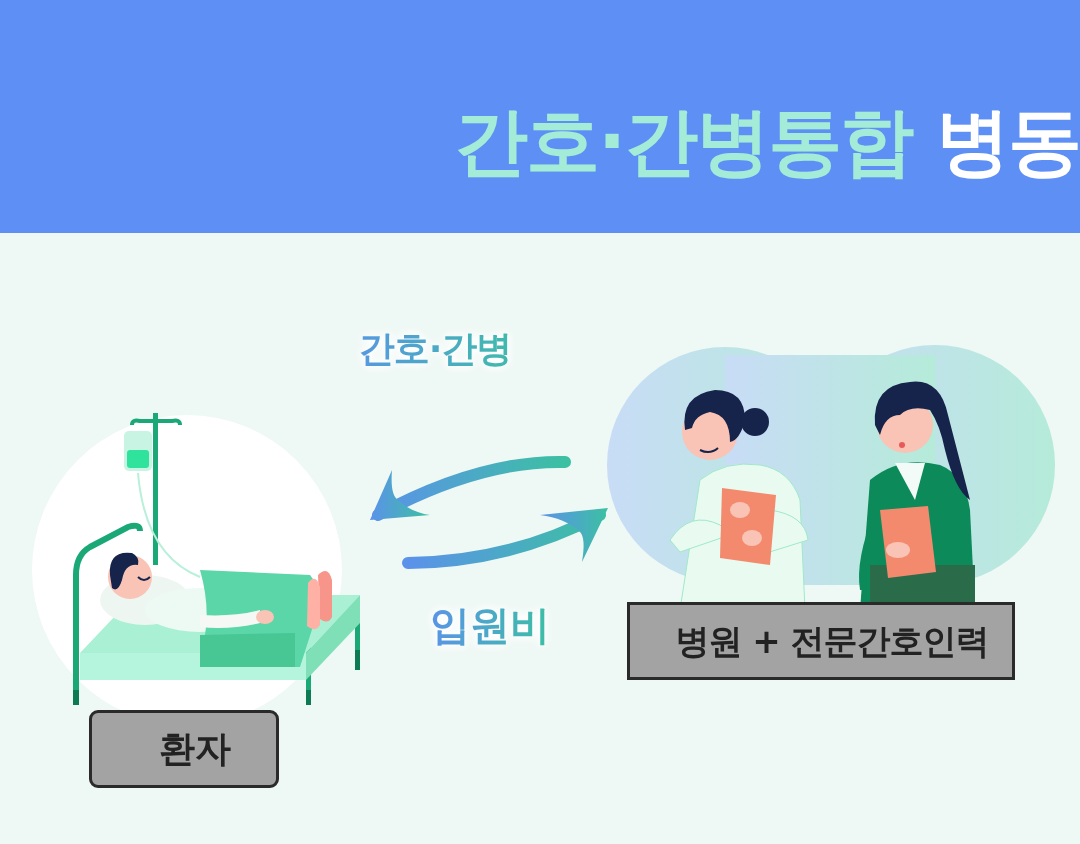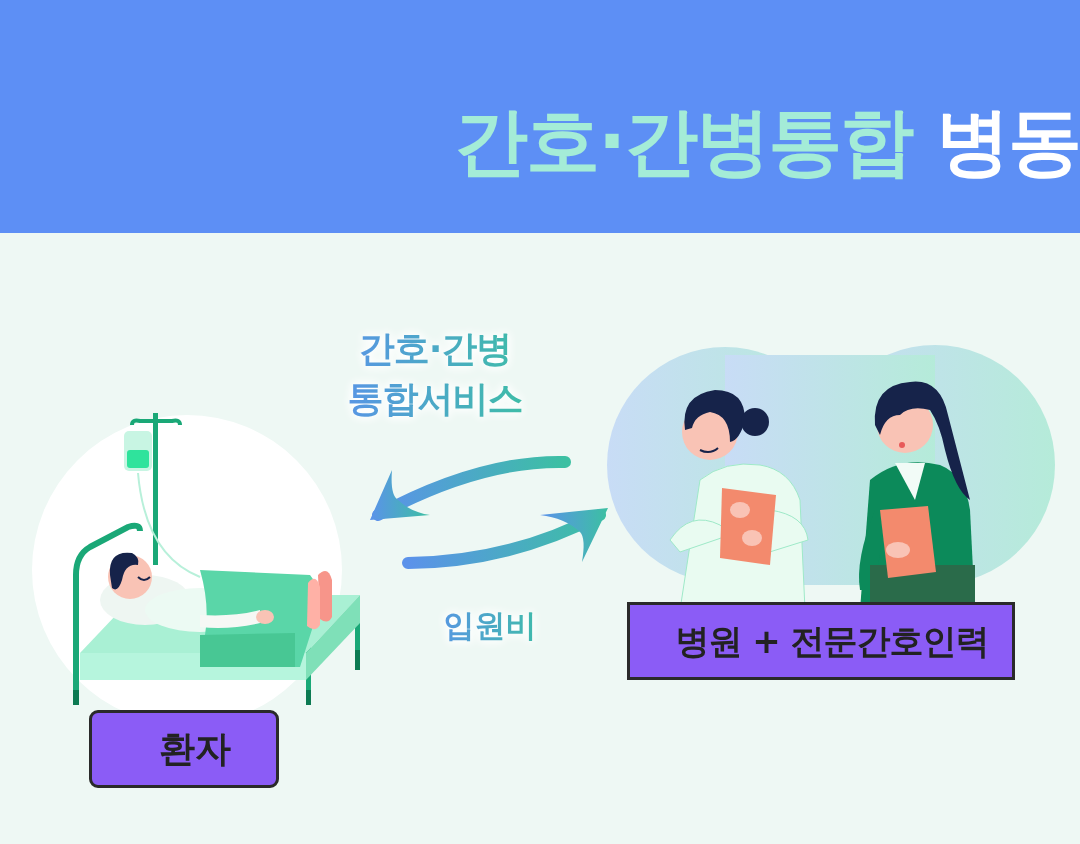--- a/index.html
+++ b/index.html
@@ -9,33 +9,33 @@
   .header { position: absolute; left: 0; top: 0; width: 1080px; height: 233px; background: #5d8ff5; }
   .title { position: absolute; left: 0; top: 96px; width: 1080px; text-align: right; font-size: 74px; font-weight: bold; letter-spacing: -2px; line-height: 90px; }
   .title .t1 { color: #a4ecd7; }
   .title .t2 { color: #ffffff; }
 
   .main { position: absolute; left: 0; top: 233px; width: 1080px; height: 611px; background: #eef8f4; }
 
   .svc-label { position: absolute; left: 330px; top: 324px; width: 210px; text-align: center; font-size: 36px; font-weight: bold; line-height: 50px; letter-spacing: -1px;
     background: linear-gradient(90deg, #5b92ea, #3cc0a2); -webkit-background-clip: text; background-clip: text; color: transparent;
     filter: drop-shadow(0 0 4px #ffffff) drop-shadow(0 0 4px #ffffff); }
-  .fee-label { position: absolute; left: 425px; top: 600px; width: 130px; text-align: center; font-size: 31px; font-weight: bold; line-height: 50px;
+  .fee-label { position: absolute; left: 425px; top: 600px; width: 130px; text-align: center; font-size: 40px; font-weight: bold; line-height: 50px;
     background: linear-gradient(90deg, #5b92ea, #3cc0a2); -webkit-background-clip: text; background-clip: text; color: transparent;
     filter: drop-shadow(0 0 4px #ffffff) drop-shadow(0 0 4px #ffffff); }
 
   .arrows { position: absolute; left: 360px; top: 440px; width: 260px; height: 150px; }
 
   .patient-circle { position: absolute; left: 32px; top: 415px; width: 310px; height: 310px; border-radius: 50%; background: #ffffff; }
   .patient-art { position: absolute; left: 60px; top: 405px; width: 310px; height: 310px; }
 
   .staff-bg { position: absolute; left: 605px; top: 325px; width: 455px; height: 285px; }
   .staff-art { position: absolute; left: 640px; top: 360px; width: 380px; height: 250px; }
 
-  .label-box { position: absolute; background: #8b5cf6; border: 3px solid #2a2a2a; text-align: center; color: #222222; font-weight: bold; padding-left: 22px; }
+  .label-box { position: absolute; background: #a3a3a3; border: 3px solid #2a2a2a; text-align: center; color: #222222; font-weight: bold; padding-left: 22px; }
   .patient-box { left: 89px; top: 710px; width: 190px; height: 78px; font-size: 36px; line-height: 72px; border-radius: 9px; }
   .staff-box { left: 627px; top: 602px; width: 388px; height: 78px; font-size: 34px; line-height: 72px; letter-spacing: -1px; }
 </style>
 </head>
 <body>
 
 <div class="header">
   <div class="title">
     <span class="t1">간호·간병통합</span>
     <span class="t2">병동</span>
@@ -81,21 +81,20 @@
   <path d="M140 210 Q175 212 200 205 L200 218 Q170 225 140 222 Z" fill="#f6f8f5"></path>
   <ellipse cx="205" cy="212" rx="9" ry="7" fill="#f9c3b5"></ellipse>
 </svg>
 
 <div class="label-box patient-box">
   <span>환자</span>
 </div>
 
 <div class="svc-label">
   <div>간호·간병</div>
-  <div>통합서비스</div>
 </div>
 
 <svg class="arrows" viewBox="0 0 260 150">
   <defs>
     <linearGradient id="ag" x1="0" y1="0" x2="1" y2="0">
       <stop offset="0" stop-color="#5b92ea"></stop>
       <stop offset="1" stop-color="#3cc0a2"></stop>
     </linearGradient>
   </defs>
   <g>

